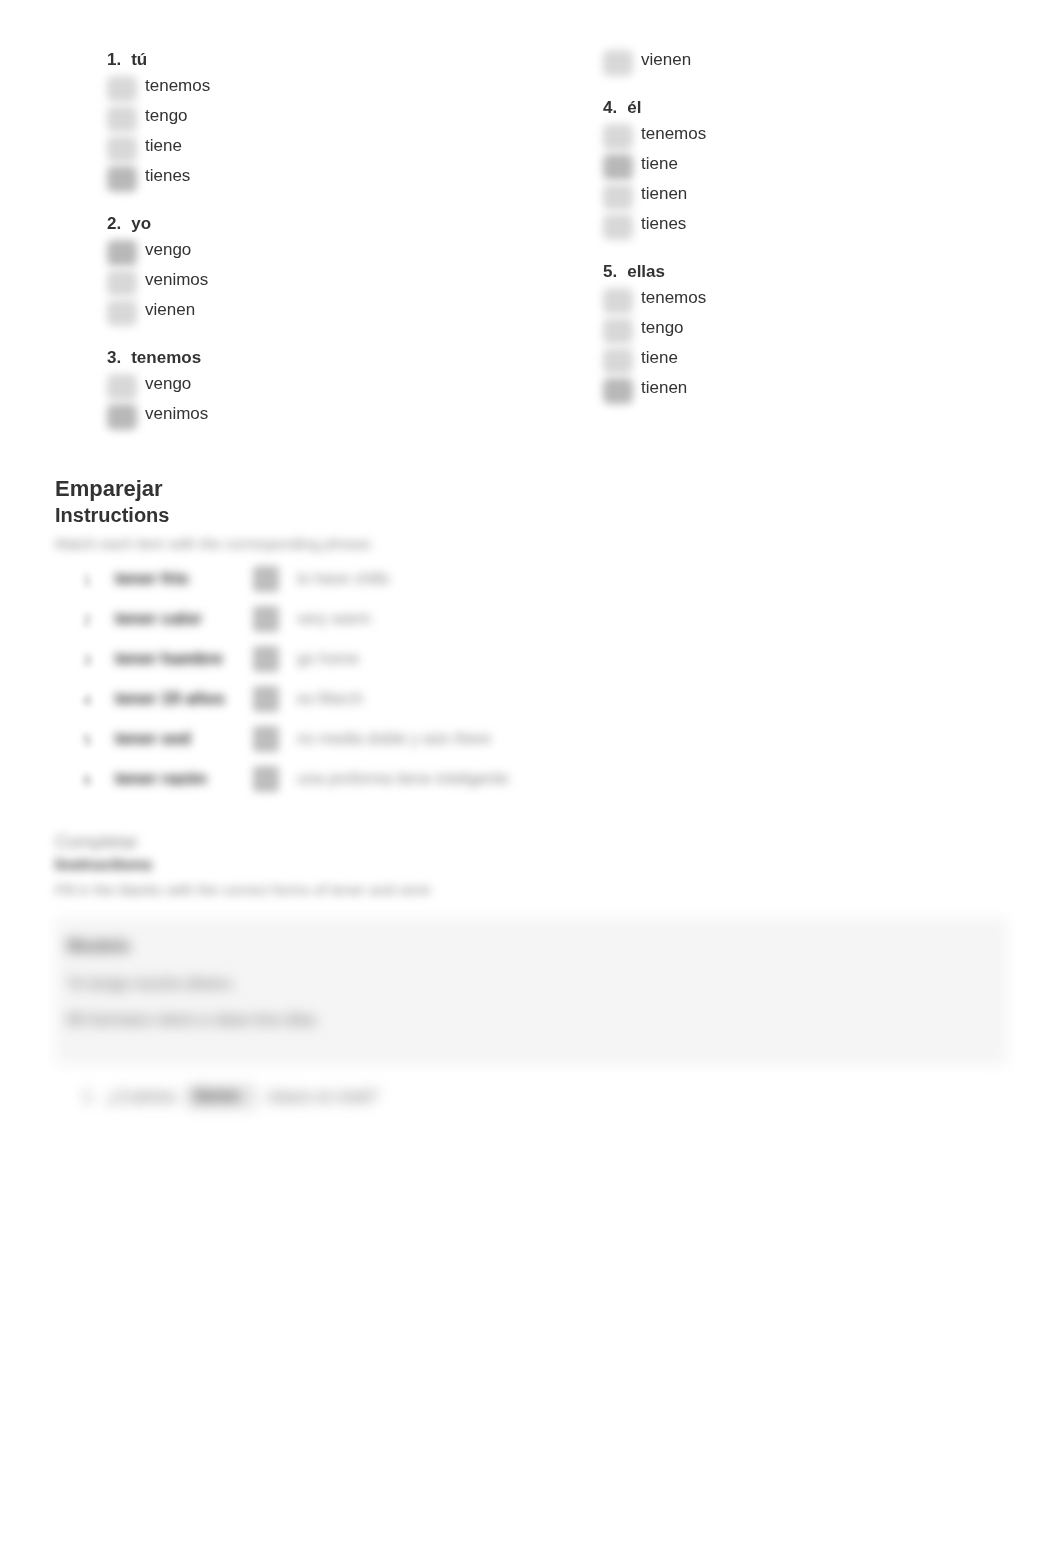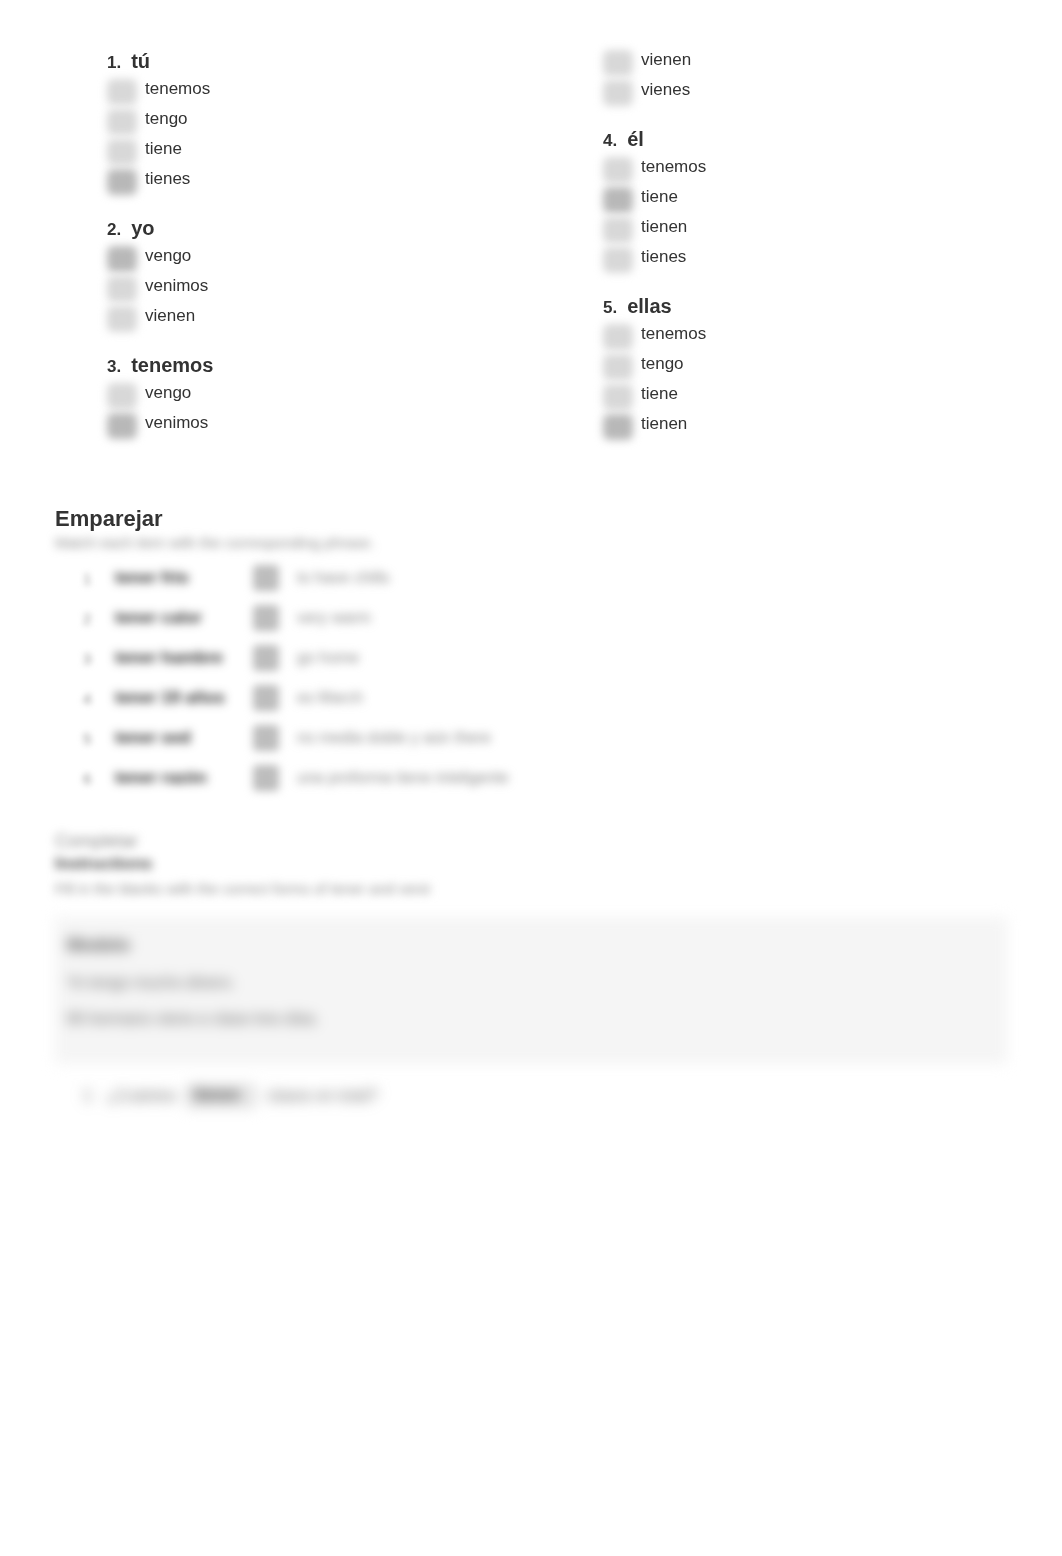--- a/index.html
+++ b/index.html
@@ -30,21 +30,21 @@
     gap: 10px;
     margin-bottom: 6px;
     padding-left: 52px;
   }
   .q-num {
     font-weight: bold;
     font-size: 17px;
   }
   .q-prompt {
     font-weight: bold;
-    font-size: 20px;
+    font-size: 17px;
   }
   .option-row {
     display: flex;
     align-items: flex-start;
     gap: 8px;
     margin-bottom: 4px;
     padding-left: 52px;
   }
   .radio-blur {
     width: 30px;
@@ -54,21 +54,21 @@
     filter: blur(4px);
   }
   .radio-blur.sel {
     background: #b8b8b8;
   }
   .option-label {
     font-size: 17px;
     color: #333;
   }
   .sections {
-    margin-top: 44px;
+    margin-top: 24px;
   }
   .section-title {
     font-size: 22px;
     font-weight: bold;
     margin-bottom: 2px;
   }
   .section-sub {
     font-size: 20px;
     font-weight: bold;
     margin-bottom: 8px;
@@ -232,24 +232,20 @@
             <span class="option-label">venimos</span>
           </div>
         </div>
       </div>
     <div class="col" id="col-right">
         <div class="question" style="margin-top: 0px;">
           <div class="option-row">
             <span class="radio-blur"></span>
             <span class="option-label">vienen</span>
           </div>
-          <div class="option-row">
-            <span class="radio-blur"></span>
-            <span class="option-label">vienes</span>
-          </div>
         </div>
         <div class="question">
           <div class="q-header">
             <span class="q-num">4.</span>
             <span class="q-prompt">él</span>
           </div>
           <div class="option-row">
             <span class="radio-blur"></span>
             <span class="option-label">tenemos</span>
           </div>
@@ -287,20 +283,21 @@
             <span class="radio-blur sel"></span>
             <span class="option-label">tienen</span>
           </div>
         </div>
       </div>
   </div>
 
   <div class="sections">
     <div>
       <div class="section-title">Emparejar</div>
+      <div class="section-sub">Instructions</div>
       <div class="blur-line">Match each item with the corresponding phrase.</div>
       <div id="match-rows">
           <div class="match-row">
             <span class="match-num">1</span>
             <span class="match-left">tener frío</span>
             <span class="match-box"></span>
             <span class="match-right">to have chills</span>
           </div>
           <div class="match-row">
             <span class="match-num">2</span>

